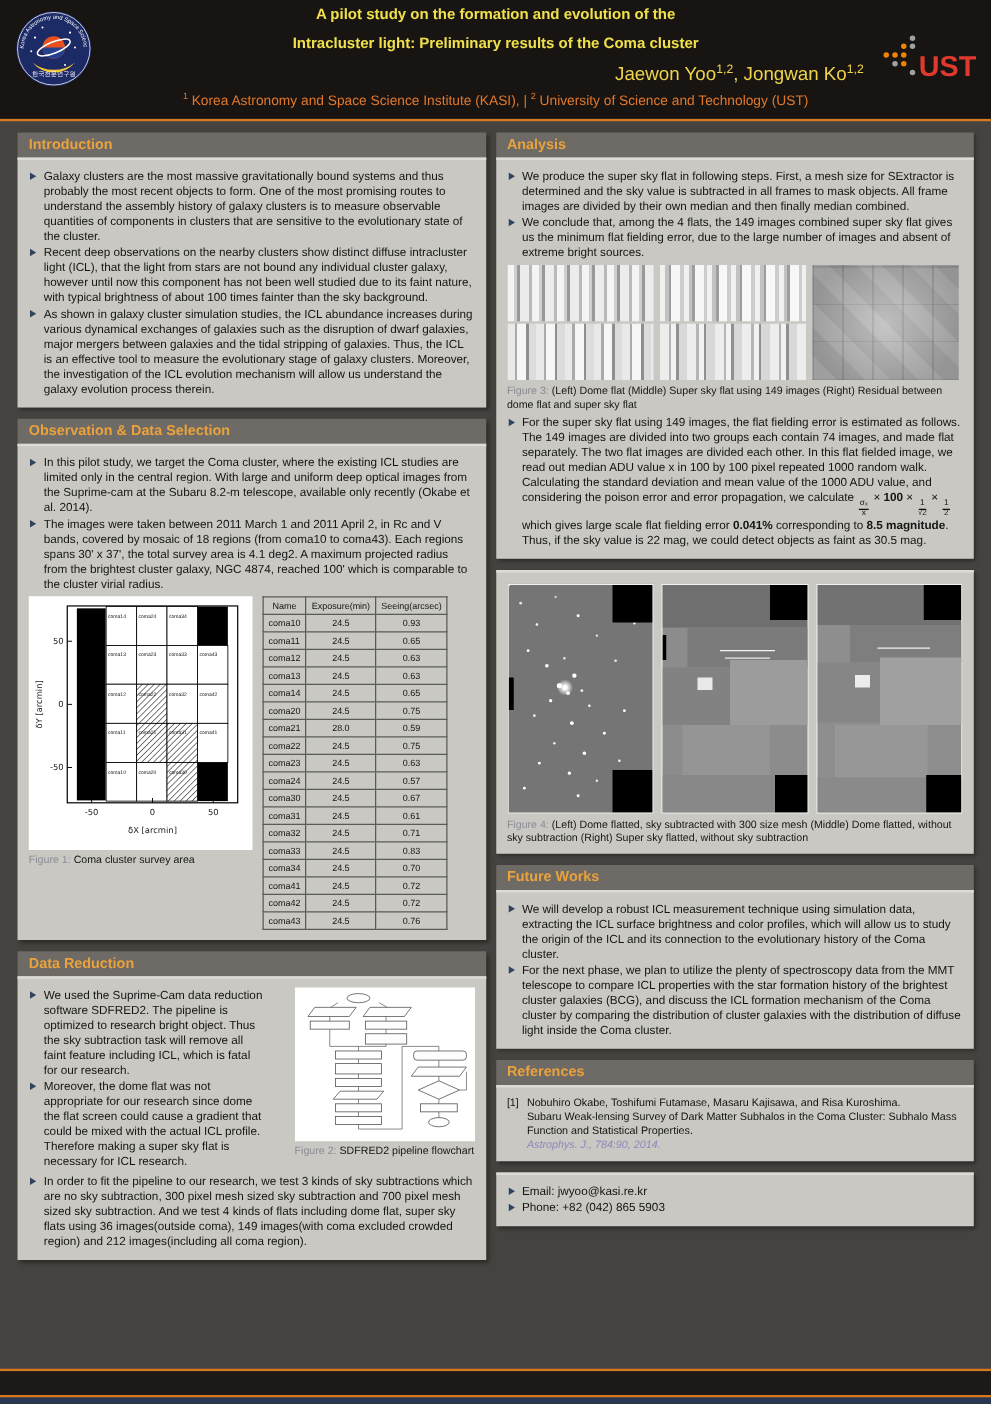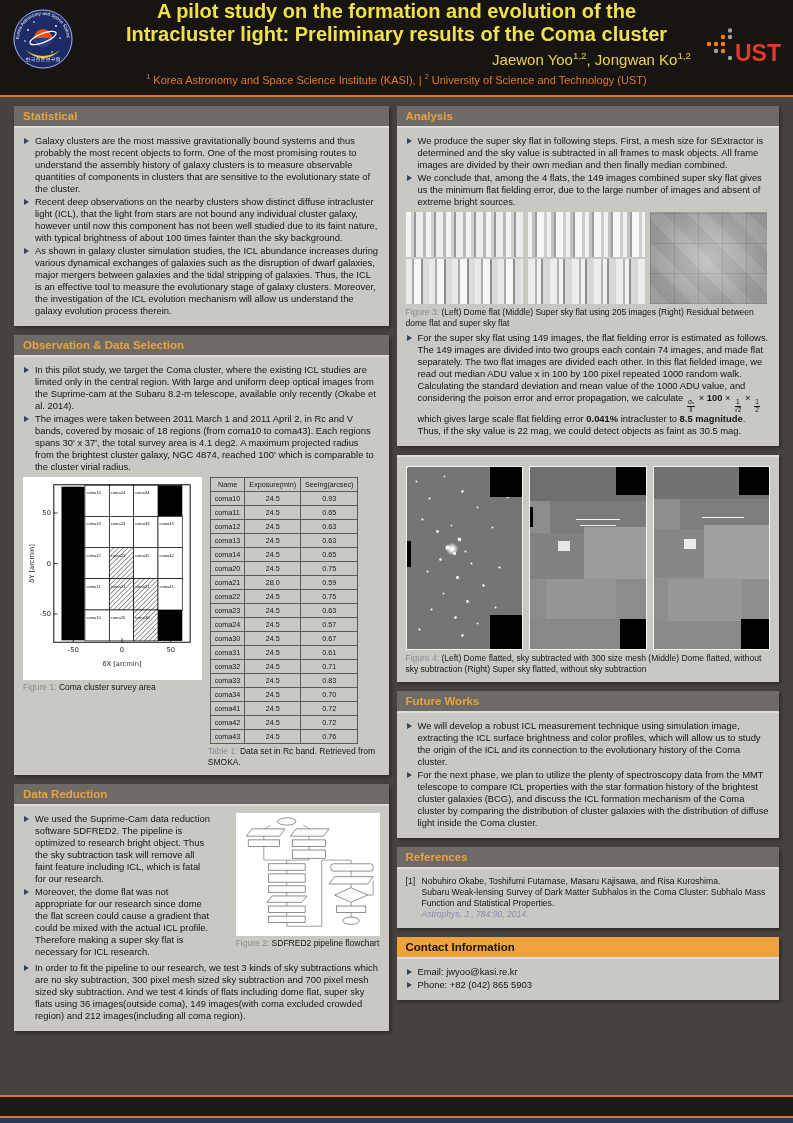--- a/index.html
+++ b/index.html
@@ -1,21 +1,21 @@
 <!DOCTYPE html>
 <html><head>
 <meta charset="utf-8">
 <style>
   html,body{margin:0;padding:0;background:#222;}
   .poster{position:relative;width:793px;height:1123px;background:#45423f;overflow:hidden;
           font-family:"Liberation Sans",sans-serif;display:flex;flex-direction:column;}
   
   .hdr{position:relative;height:95px;background:#171412;flex:none;}
   .hdr-line{height:2px;background:#d8781f;flex:none;}
-  .title{color:#f0e14c;font-weight:bold;font-size:20px;text-align:center;line-height:23px;}
+  .title{color:#f0e14c;font-weight:bold;font-size:12px;text-align:center;line-height:23px;}
   .title:first-child{padding-top:6px;}
   .authors{color:#eed44d;font-size:15px;text-align:right;padding-right:102px;line-height:20px;margin-left:22px;}
   .affil{color:#e2782a;font-size:11px;text-align:center;padding-top:3px;}
   sup{font-size:65%;}
   .kasi{position:absolute;left:12px;top:8px;}
   .ust{position:absolute;right:10px;top:28px;width:78px;}
   
   .main{flex:1;display:flex;gap:8px;padding:9px 14px 0 14px;overflow:hidden;}
   .col{width:50%;display:flex;flex-direction:column;}
   .block{margin-bottom:9px;box-shadow:2px 2px 3px rgba(0,0,0,.35);}
@@ -137,21 +137,21 @@
       </svg>
     </div>
   </div>
   <div class="hdr-line"></div>
 
   <div class="main">
 
     <div class="col">
 
       <div class="block">
-        <div class="bh">Statistical</div>
+        <div class="bh">Introduction</div>
         <div class="bb">
           <ul class="bl">
             <li>
                 <span class="mk"></span>
                 <span>Galaxy clusters are the most massive gravitationally bound systems and thus probably the most recent objects to form. One of the most promising routes to understand the assembly history of galaxy clusters is to measure observable quantities of components in clusters that are sensitive to the evolutionary state of the cluster.</span>
               </li>
             <li>
                 <span class="mk"></span>
                 <span>Recent deep observations on the nearby clusters show distinct diffuse intracluster light (ICL), that the light from stars are not bound any individual cluster galaxy, however until now this component has not been well studied due to its faint nature, with typical brightness of about 100 times fainter than the sky background.</span>
               </li>
@@ -355,23 +355,20 @@
                       <td class="ctr">24.5</td>
                       <td class="ctr">0.72</td>
                   </tr>
                     <tr>
                     <td>coma43</td>
                       <td class="ctr">24.5</td>
                       <td class="ctr">0.76</td>
                   </tr>
                   </tbody>
               </table>
-              <div class="cap caption-block">
-                <span class="lab">Table 1:</span> <span>Data set in Rc band. Retrieved from SMOKA.</span>
-              </div>
             </div>
           </div>
         </div>
       </div>
 
       <div class="block">
         <div class="bh">Data Reduction</div>
         <div class="bb">
           <div class="drrow">
             <div class="dtext">
@@ -472,36 +469,36 @@
               <div class="f3half f3t s1"></div>
                 <div class="f3half f3b s2"></div>
             </div>
             <div class="f3p">
               <div class="f3half f3t s3"></div>
                 <div class="f3half f3b s4"></div>
             </div>
             <div class="f3p f3res"></div>
           </div>
           <div class="cap">
-            <span class="lab">Figure 3:</span> <span>(Left) Dome flat (Middle) Super sky flat using 205 images (Right) Residual between dome flat and super sky flat</span>
+            <span class="lab">Figure 3:</span> <span>(Left) Dome flat (Middle) Super sky flat using 149 images (Right) Residual between dome flat and super sky flat</span>
           </div>
           <ul class="bl" style="margin-top:4px;">
             <li>
                 <span class="mk"></span>
               <span>
                 <span>For the super sky flat using 149 images, the flat fielding error is estimated as follows. The 149 images are divided into two groups each contain 74 images, and made flat separately. The two flat images are divided each other. In this flat fielded image, we read out median ADU value x in 100 by 100 pixel repeated 1000 random walk. Calculating the standard deviation and mean value of the 1000 ADU value, and considering the poison error and error propagation, we calculate </span><span class="frac">
                     <span class="num">σₓ</span>
                     <span>x̄</span>
                   </span> <span>×</span> <b>100</b> <span>×</span> <span class="frac">
                     <span class="num">1</span>
                     <span>√2</span>
                   </span> <span>×</span> <span class="frac">
                     <span class="num">1</span>
                     <span>2</span>
-                  </span><span> which gives large scale flat fielding error </span><b>0.041%</b><span> intracluster to </span><b>8.5 magnitude</b><span>. Thus, if the sky value is 22 mag, we could detect objects as faint as 30.5 mag.</span>
+                  </span><span> which gives large scale flat fielding error </span><b>0.041%</b><span> corresponding to </span><b>8.5 magnitude</b><span>. Thus, if the sky value is 22 mag, we could detect objects as faint as 30.5 mag.</span>
               </span>
             </li>
           </ul>
         </div>
       </div>
 
       <div class="block">
         <div class="bb">
           <div class="f4row">
             <div class="f4p" style="background:#757575;">
@@ -543,21 +540,21 @@
           </div>
         </div>
       </div>
 
       <div class="block">
         <div class="bh">Future Works</div>
         <div class="bb">
           <ul class="bl">
             <li>
                 <span class="mk"></span>
-                <span>We will develop a robust ICL measurement technique using simulation image, extracting the ICL surface brightness and color profiles, which will allow us to study the origin of the ICL and its connection to the evolutionary history of the Coma cluster.</span>
+                <span>We will develop a robust ICL measurement technique using simulation data, extracting the ICL surface brightness and color profiles, which will allow us to study the origin of the ICL and its connection to the evolutionary history of the Coma cluster.</span>
               </li>
             <li>
                 <span class="mk"></span>
                 <span>For the next phase, we plan to utilize the plenty of spectroscopy data from the MMT telescope to compare ICL properties with the star formation history of the brightest cluster galaxies (BCG), and discuss the ICL formation mechanism of the Coma cluster by comparing the distribution of cluster galaxies with the distribution of diffuse light inside the Coma cluster.</span>
               </li>
           </ul>
         </div>
       </div>
 
       <div class="block">
@@ -568,21 +565,20 @@
             <span>
               <span>Nobuhiro Okabe, Toshifumi Futamase, Masaru Kajisawa, and Risa Kuroshima.</span><br>
               <span>Subaru Weak-lensing Survey of Dark Matter Subhalos in the Coma Cluster: Subhalo Mass Function and Statistical Properties.</span><br>
               <span class="refjournal">Astrophys. J., 784:90, 2014.</span>
             </span>
           </div>
         </div>
       </div>
 
       <div class="block">
-        <div class="bh orange">Contact Information</div>
         <div class="bb">
           <ul class="bl">
             <li>
                 <span class="mk"></span>
                 <span>Email: jwyoo@kasi.re.kr</span>
               </li>
             <li>
                 <span class="mk"></span>
                 <span>Phone: +82 (042) 865 5903</span>
               </li>

